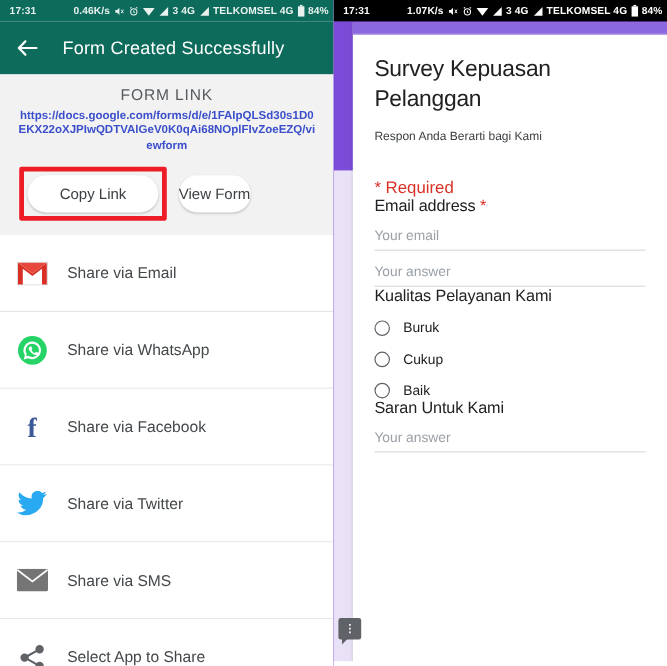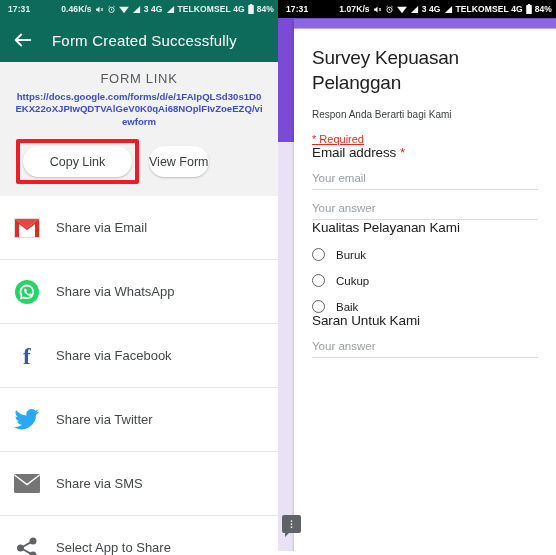--- a/index.html
+++ b/index.html
@@ -80,21 +80,21 @@
     background:#ffffff; box-shadow:0 1px 3px rgba(0,0,0,.25);
     overflow:hidden;
   }
   .card-accent { height:10px; background:#8a68e0; border-bottom:1px solid #b9a6ec; }
   .card-body { padding:16px 18px 0 18px; }
   .form-title {
     font-size:19px; color:#212121; line-height:25px;
     font-weight:400; letter-spacing:-.2px;
   }
   .form-subtitle { font-size:10px; color:#3c4043; margin-top:14px; }
-  .required-note { font-size:11px; color:#d93025; margin-top:13px;text-decoration:underline; }
+  .required-note { font-size:14px; color:#d93025; margin-top:28px; }
 
   .q-block { }
   .q-label { font-size:13.5px; color:#202124; letter-spacing:-.1px; }
   .q-label .star { color:#d93025; }
   .q-input {
     margin-top:12px; font-size:11.5px; color:#9aa0a6;
     border-bottom:1px solid #dadce0; padding-bottom:5px; cursor:text;
   }
   .opt-row { display:flex; align-items:center; gap:11px; margin-top:13px; cursor:pointer; }
   .radio {

